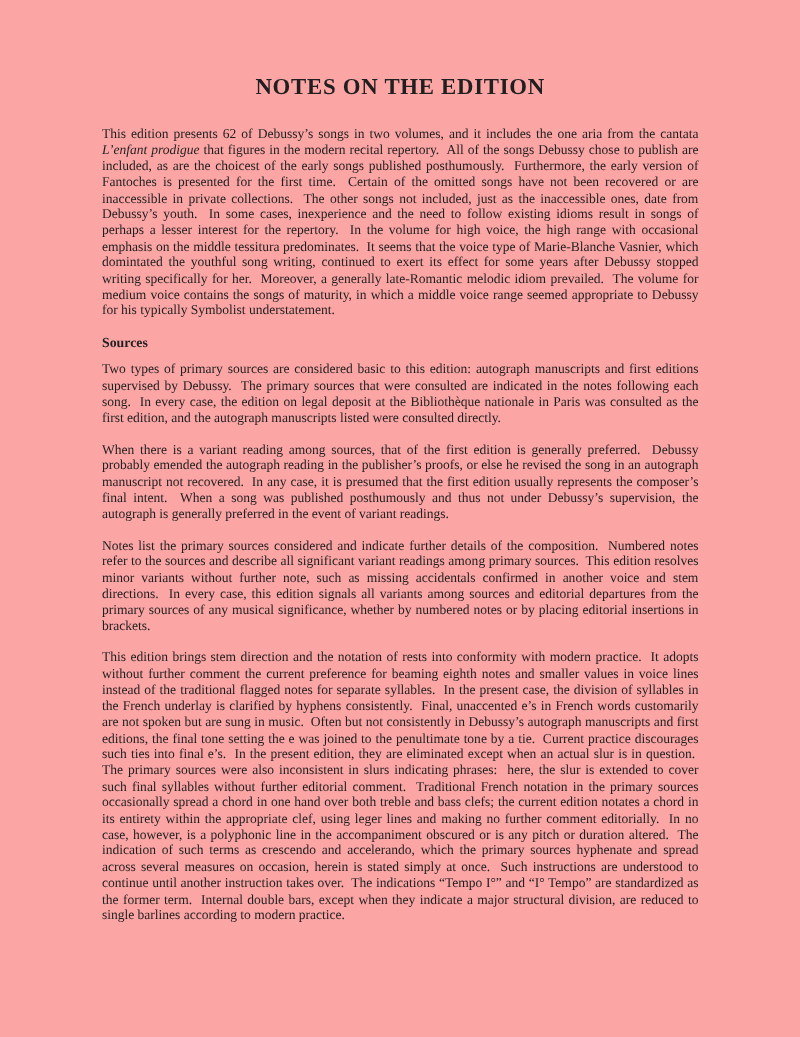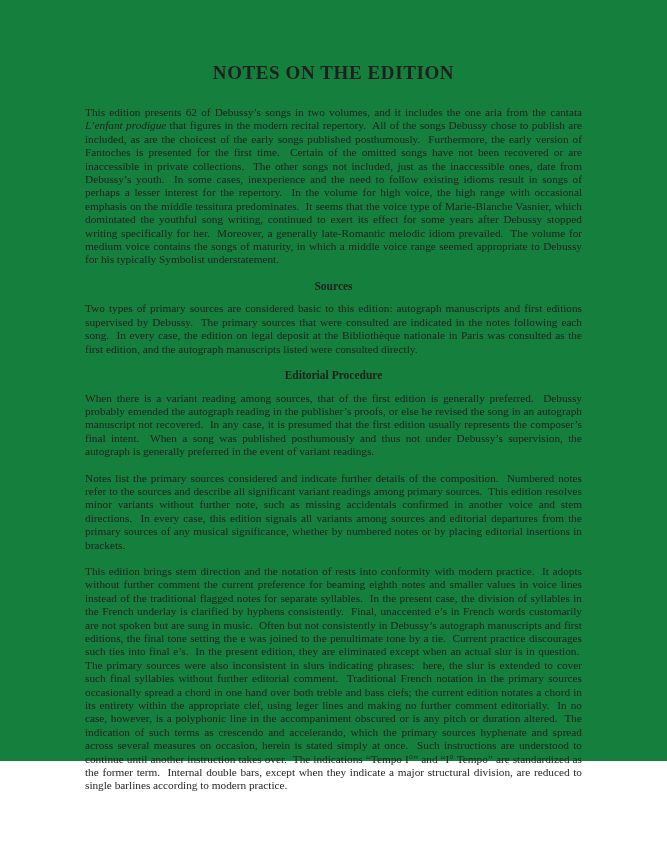--- a/index.html
+++ b/index.html
@@ -10,63 +10,62 @@
   body {
     width: 667px;
     height: 864px;
     overflow: hidden;
     font-family: "Liberation Serif", "DejaVu Serif", serif;
     color: #1f1f1f;
   }
   .page {
     box-sizing: border-box;
     width: 667px;
-    height: 761px;
+    height: 864px;
     padding: 62px 85px 0 85px;
-    background: #15803d;
+    background: #fca5a5;
   }
   .doc-title {
     font-size: 19px;
     line-height: 22px;
     font-weight: bold;
     text-align: center;
     letter-spacing: 0.6px;
     margin: 0 0 22px 0;
   }
   .para {
     font-size: 11.3px;
     line-height: 13.4px;
     text-align: justify;
     margin: 0 0 13px 0;
     letter-spacing: -0.02px;
   }
   .section-heading {
     font-size: 11.5px;
     line-height: 13.5px;
     font-weight: bold;
-    text-align: center;
+    text-align: left;
     margin: 5px 0 9px 0;
   }
   .para i { font-style: italic; }
   .para b { font-weight: normal; }
 </style>
 </head>
 <body>
 
 <div class="page">
 
   <h1 class="doc-title">NOTES ON THE EDITION</h1>
 
   <p class="para"><span>This edition presents 62 of Debussy’s songs in two volumes, and it includes the one aria from the cantata </span><i>L’enfant prodigue</i><span> that figures in the modern recital repertory.&nbsp; All of the songs Debussy chose to publish are included, as are the choicest of the early songs published posthumously.&nbsp; Furthermore, the early version of Fantoches is presented for the first time.&nbsp; Certain of the omitted songs have not been recovered or are inaccessible in private collections.&nbsp; The other songs not included, just as the inaccessible ones, date from Debussy’s youth.&nbsp; In some cases, inexperience and the need to follow existing idioms result in songs of perhaps a lesser interest for the repertory.&nbsp; In the volume for high voice, the high range with occasional emphasis on the middle tessitura predominates.&nbsp; It seems that the voice type of Marie-Blanche Vasnier, which domintated the youthful song writing, continued to exert its effect for some years after Debussy stopped writing specifically for her.&nbsp; Moreover, a generally late-Romantic melodic idiom prevailed.&nbsp; The volume for medium voice contains the songs of maturity, in which a middle voice range seemed appropriate to Debussy for his typically Symbolist understatement.</span></p>
 
   <h2 class="section-heading">Sources</h2>
 
   <p class="para"><span>Two types of primary sources are considered basic to this edition: autograph manuscripts and first editions supervised by Debussy.&nbsp; The primary sources that were consulted are indicated in the notes following each song.&nbsp; In every case, the edition on legal deposit at the Bibliothèque nationale in Paris was consulted as the first edition, and the autograph manuscripts listed were consulted directly.</span></p>
 
-  <h2 class="section-heading">Editorial Procedure</h2>
 
   <p class="para"><span>When there is a variant reading among sources, that of the first edition is generally preferred.&nbsp; Debussy probably emended the autograph reading in the publisher’s proofs, or else he revised the song in an autograph manuscript not recovered.&nbsp; In any case, it is presumed that the first edition usually represents the composer’s final intent.&nbsp; When a song was published posthumously and thus not under Debussy’s supervision, the autograph is generally preferred in the event of variant readings.</span></p>
 
   <p class="para"><b>Notes</b><span> list the primary sources considered and indicate further details of the composition.&nbsp; Numbered notes refer to the sources and describe all significant variant readings among primary sources.&nbsp; This edition resolves minor variants without further note, such as missing accidentals confirmed in another voice and stem directions.&nbsp; In every case, this edition signals all variants among sources and editorial departures from the primary sources of any musical significance, whether by numbered notes or by placing editorial insertions in brackets.</span></p>
 
   <p class="para"><span>This edition brings stem direction and the notation of rests into conformity with modern practice.&nbsp; It adopts without further comment the current preference for beaming eighth notes and smaller values in voice lines instead of the traditional flagged notes for separate syllables.&nbsp; In the present case, the division of syllables in the French underlay is clarified by hyphens consistently.&nbsp; Final, unaccented e’s in French words customarily are not spoken but are sung in music.&nbsp; Often but not consistently in Debussy’s autograph manuscripts and first editions, the final tone setting the e was joined to the penultimate tone by a tie.&nbsp; Current practice discourages such ties into final e’s.&nbsp; In the present edition, they are eliminated except when an actual slur is in question.&nbsp; The primary sources were also inconsistent in slurs indicating phrases:&nbsp; here, the slur is extended to cover such final syllables without further editorial comment.&nbsp; Traditional French notation in the primary sources occasionally spread a chord in one hand over both treble and bass clefs; the current edition notates a chord in its entirety within the appropriate clef, using leger lines and making no further comment editorially.&nbsp; In no case, however, is a polyphonic line in the accompaniment obscured or is any pitch or duration altered.&nbsp; The indication of such terms as crescendo and accelerando, which the primary sources hyphenate and spread across several measures on occasion, herein is stated simply at once.&nbsp; Such instructions are understood to continue until another instruction takes over.&nbsp; The indications “Tempo I°” and “I° Tempo” are standardized as the former term.&nbsp; Internal double bars, except when they indicate a major structural division, are reduced to single barlines according to modern practice.</span></p>
 
 </div>
 
 </body></html>

